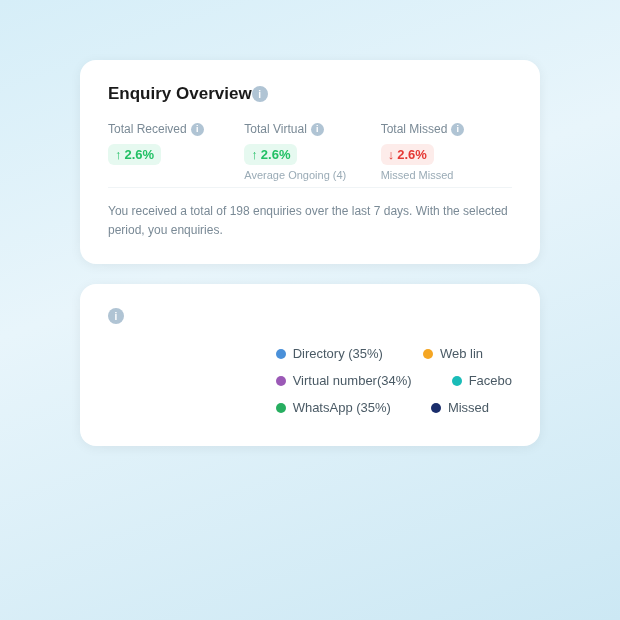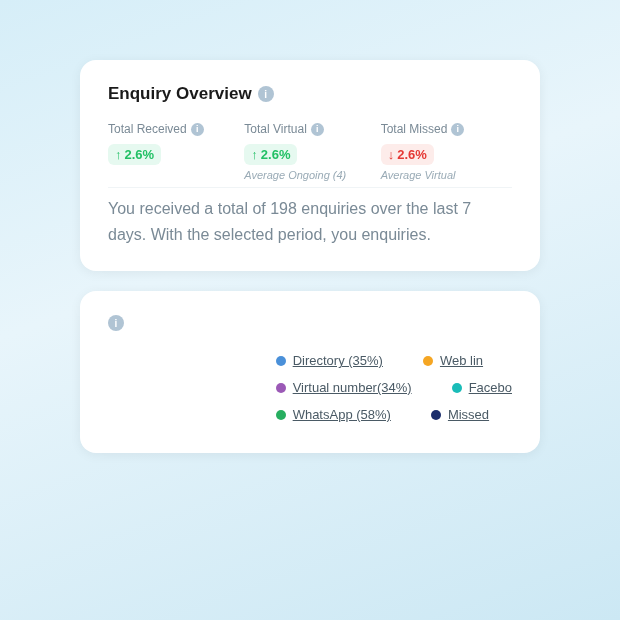--- a/index.html
+++ b/index.html
@@ -18,21 +18,20 @@
       padding: 24px 28px;
       box-shadow: 0 2px 12px rgba(0,0,0,0.06);
       overflow: hidden;
     }
     .card-title {
       font-size: 17px;
       font-weight: 700;
       color: #1a1a1a;
       display: flex;
       align-items: center;
-      gap: 6px;
       margin-bottom: 18px;
     }
     .info-icon {
       width: 16px;
       height: 16px;
       border-radius: 50%;
       background: #b0c4d4;
       display: inline-flex;
       align-items: center;
       justify-content: center;
@@ -87,41 +86,39 @@
       padding: 3px 7px;
       gap: 3px;
       font-size: 13px;
       font-weight: 600;
       color: #e53935;
     }
     .stat-sub {
       font-size: 11px;
       color: #9aabb6;
       margin-top: 4px;
-      font-style: italic;
     }
     .summary-text {
-      font-size: 16px;
+      font-size: 12px;
       color: #7a8a96;
       line-height: 1.6;
       border-top: 1px solid #f0f4f6;
-      padding-top: 8px;
+      padding-top: 14px;
       margin-top: 6px;
     }
     .legend-row {
       display: flex;
       gap: 40px;
     }
     .legend-item {
       display: flex;
       align-items: center;
       gap: 7px;
       font-size: 13px;
       color: #4a5a65;
-      text-decoration: underline;
     }
     .dot {
       width: 10px;
       height: 10px;
       border-radius: 50%;
       flex-shrink: 0;
     }
     .chart-area {
       height: 80px;
       display: flex;
@@ -171,21 +168,21 @@
       <div class="stat-label">
         <span>Total Missed</span>
         <span class="info-icon" style="width:13px;height:13px;font-size:9px;">i</span>
       </div>
       <div class="stat-value">
         <span class="arrow-down">
           <span>↓</span>
           <span>2.6%</span>
         </span>
       </div>
-      <div class="stat-sub">Average Virtual</div>
+      <div class="stat-sub">Missed Missed</div>
     </div>
   </div>
 
   <div class="summary-text">You received a total of 198 enquiries over the last 7 days. With the selected period, you enquiries.</div>
 </div>
 
 <div class="card">
   <div class="card-title">
     <span class="info-icon">i</span>
   </div>
@@ -211,21 +208,21 @@
           <span>Virtual number(34%)</span>
         </div>
         <div class="legend-item">
           <span class="dot" style="background:#1abcb8;"></span>
           <span>Facebo</span>
         </div>
       </div>
       <div class="legend-row">
         <div class="legend-item">
           <span class="dot" style="background:#27ae60;"></span>
-          <span>WhatsApp (58%)</span>
+          <span>WhatsApp (35%)</span>
         </div>
         <div class="legend-item">
           <span class="dot" style="background:#1a2d6b;"></span>
           <span>Missed</span>
         </div>
       </div>
     </div>
   </div>
 </div>
 

